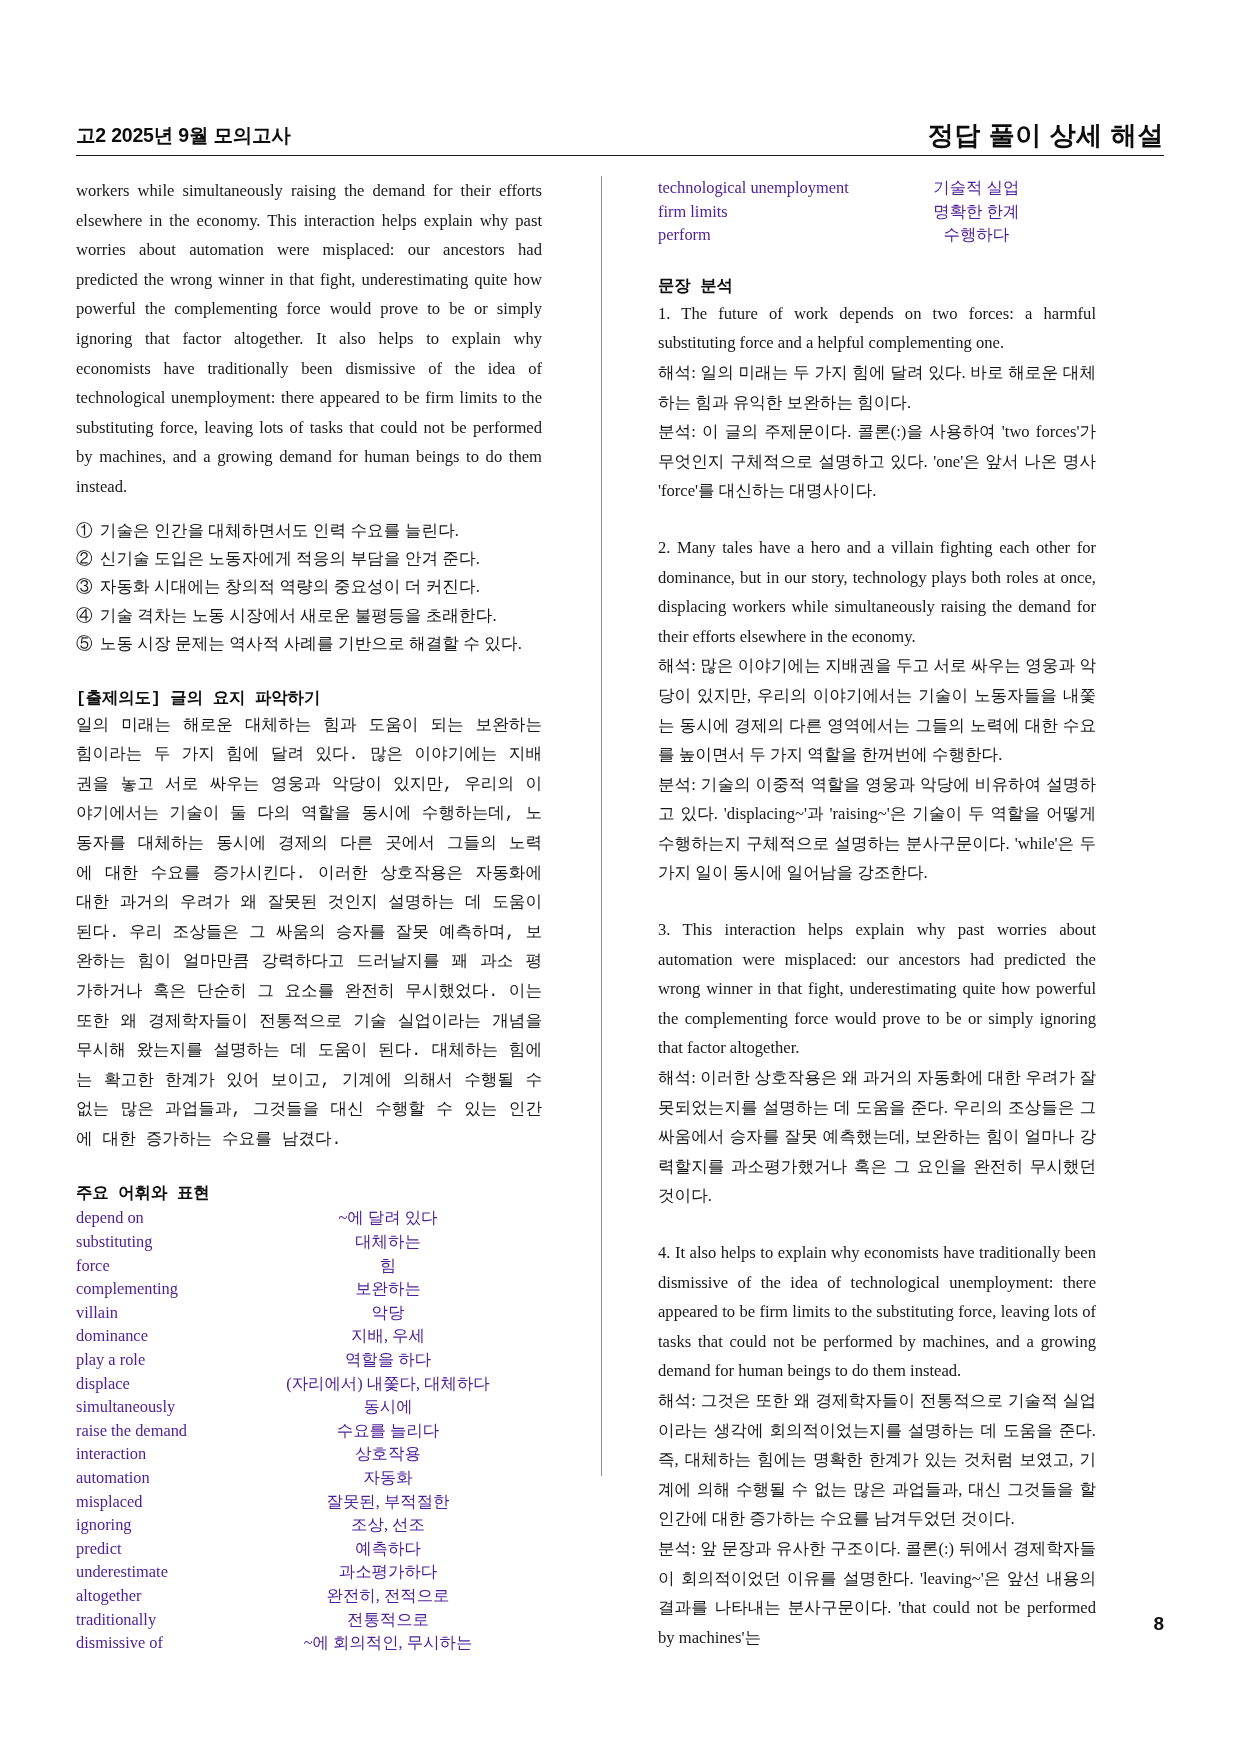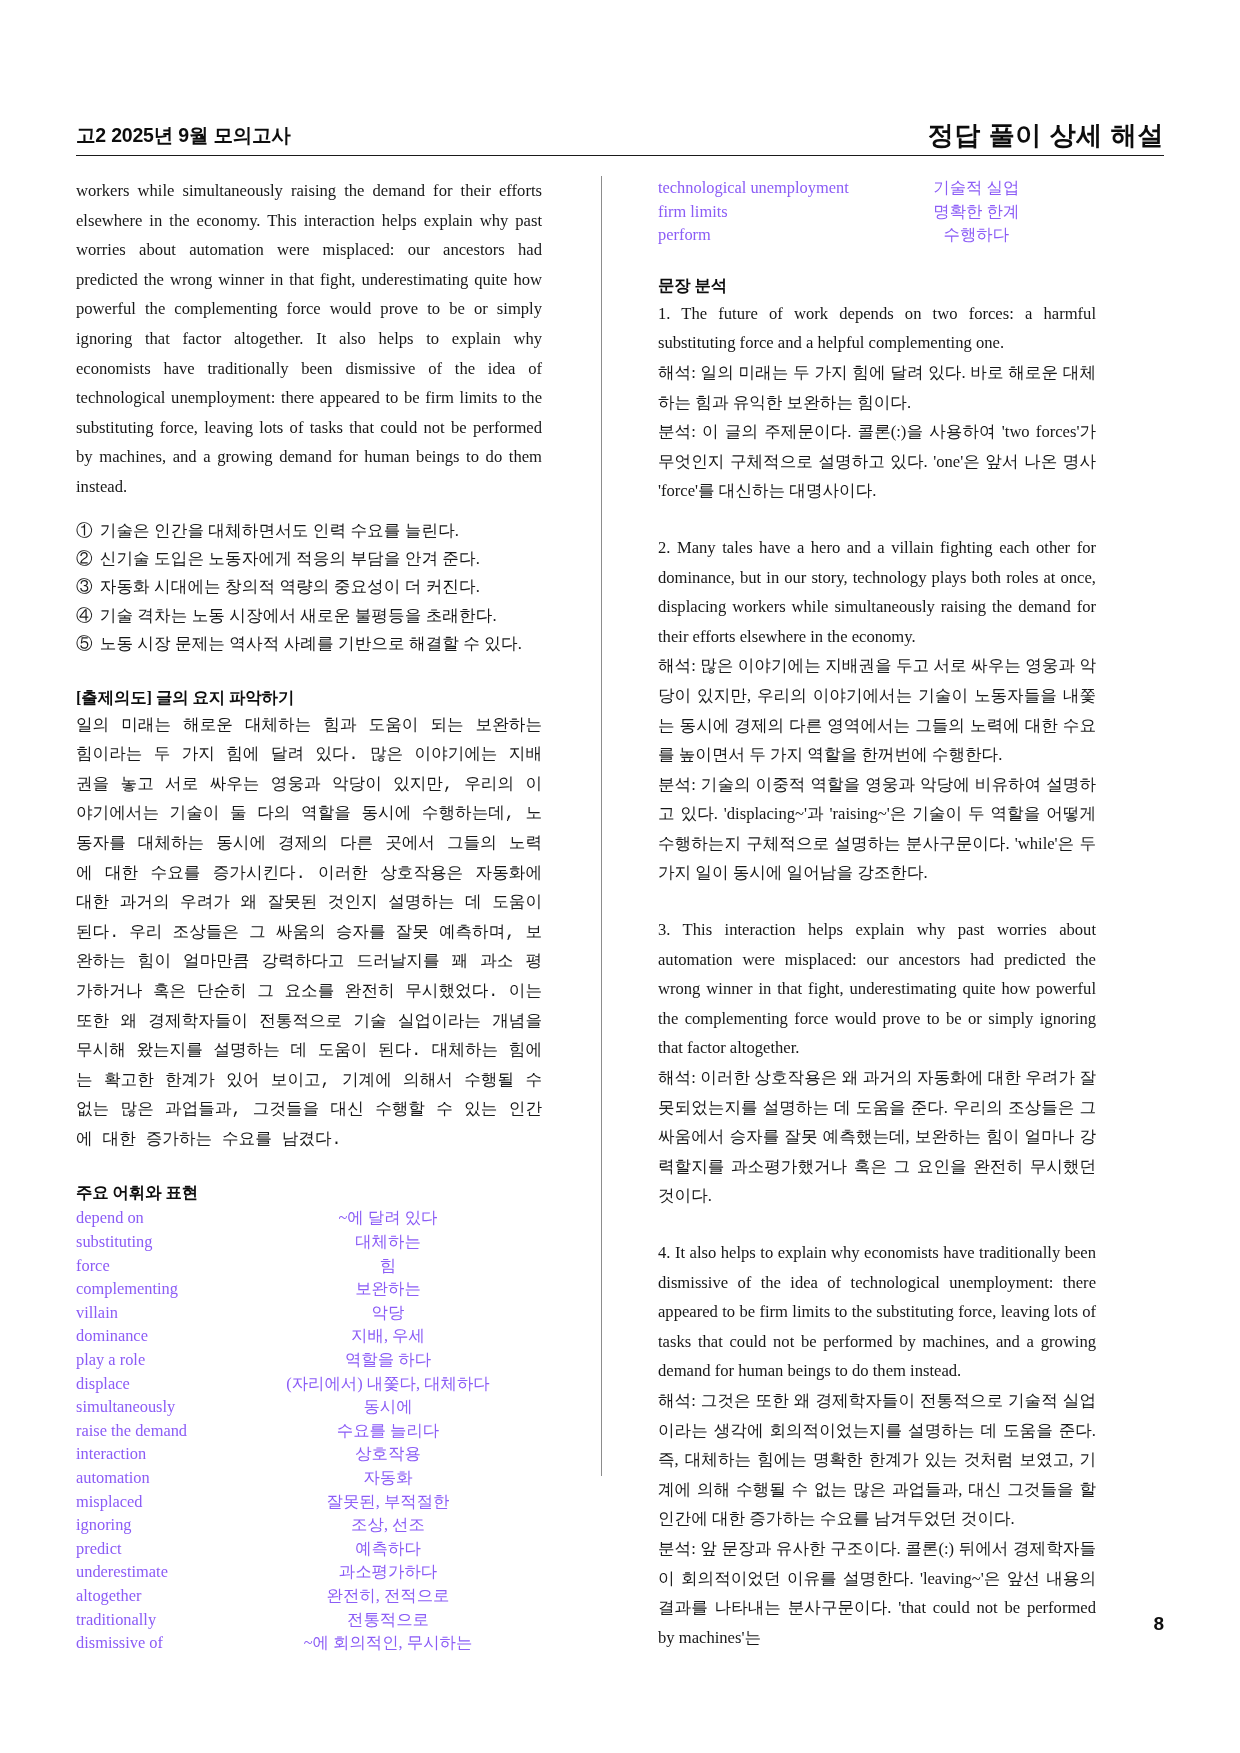--- a/index.html
+++ b/index.html
@@ -116,39 +116,39 @@
   .choices li {
     font-size: 16.6px;
     line-height: 28.4px;
     color: #171717;
     letter-spacing: 0.1px;
   }
   .choices .circ { margin-right: 7px; }
 
   h2.section-head {
     margin: 0 0 2px 0;
-    font-family: Liberation Serif, serif;
+    font-family: Liberation Mono, monospace;
     font-size: 16.4px;
     font-weight: bold;
     letter-spacing: -0.1px;
     color: #0d0d0d;
   }
 
   
   table.vocab {
     border-collapse: collapse;
     width: 100%;
     margin: 0;
   }
   table.vocab td {
     font-size: 16.4px;
     line-height: 23.6px;
     padding: 0;
     vertical-align: top;
-    color: #8b5cf6;
+    color: #4c1d95;
     white-space: nowrap;
   }
   table.vocab td.term { width: 150px; padding-right: 8px; }
   table.vocab td.mean { width: auto; text-align: center; }
   table.vocab.wide td.term { width: 168px; }
 
   
   .analysis-item { margin: 0; }
   .analysis-item .en {
     font-size: 16.6px;

